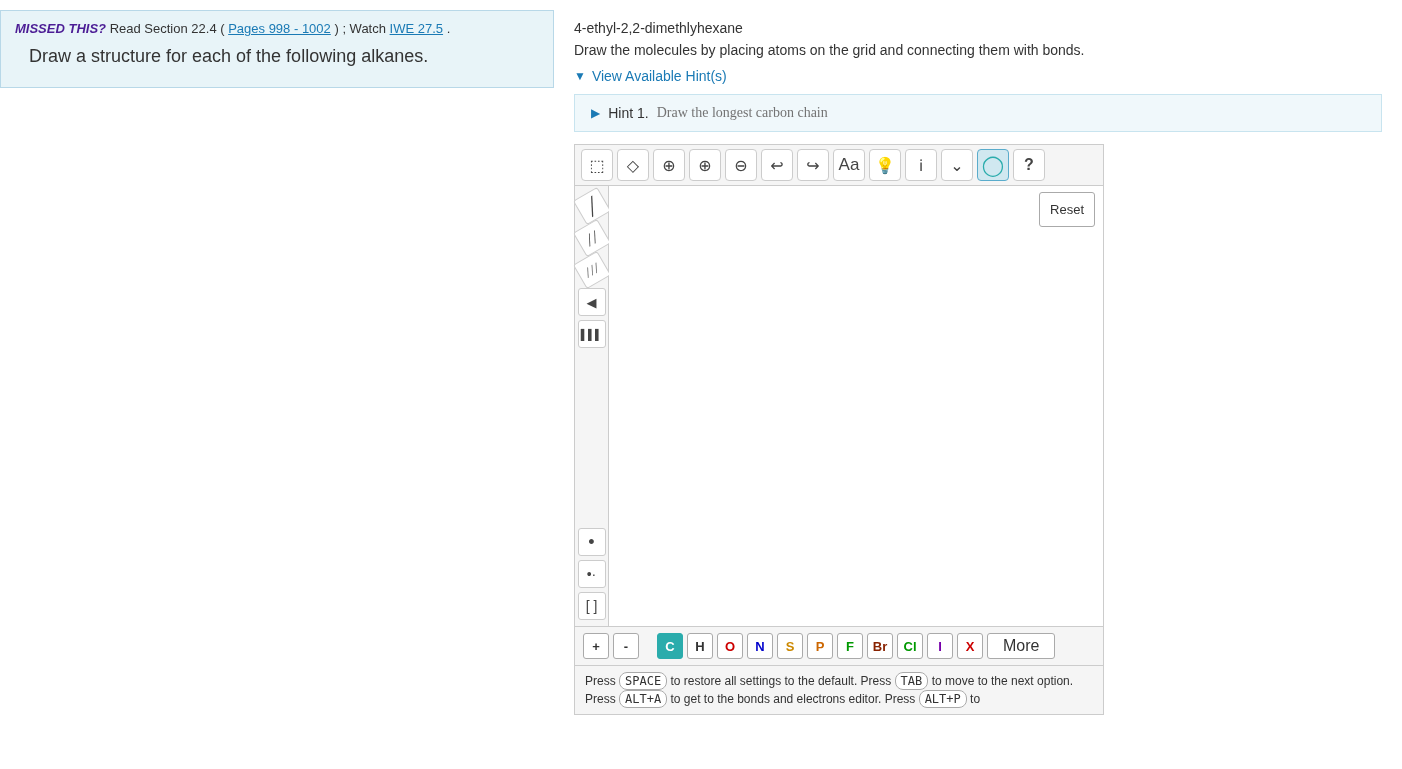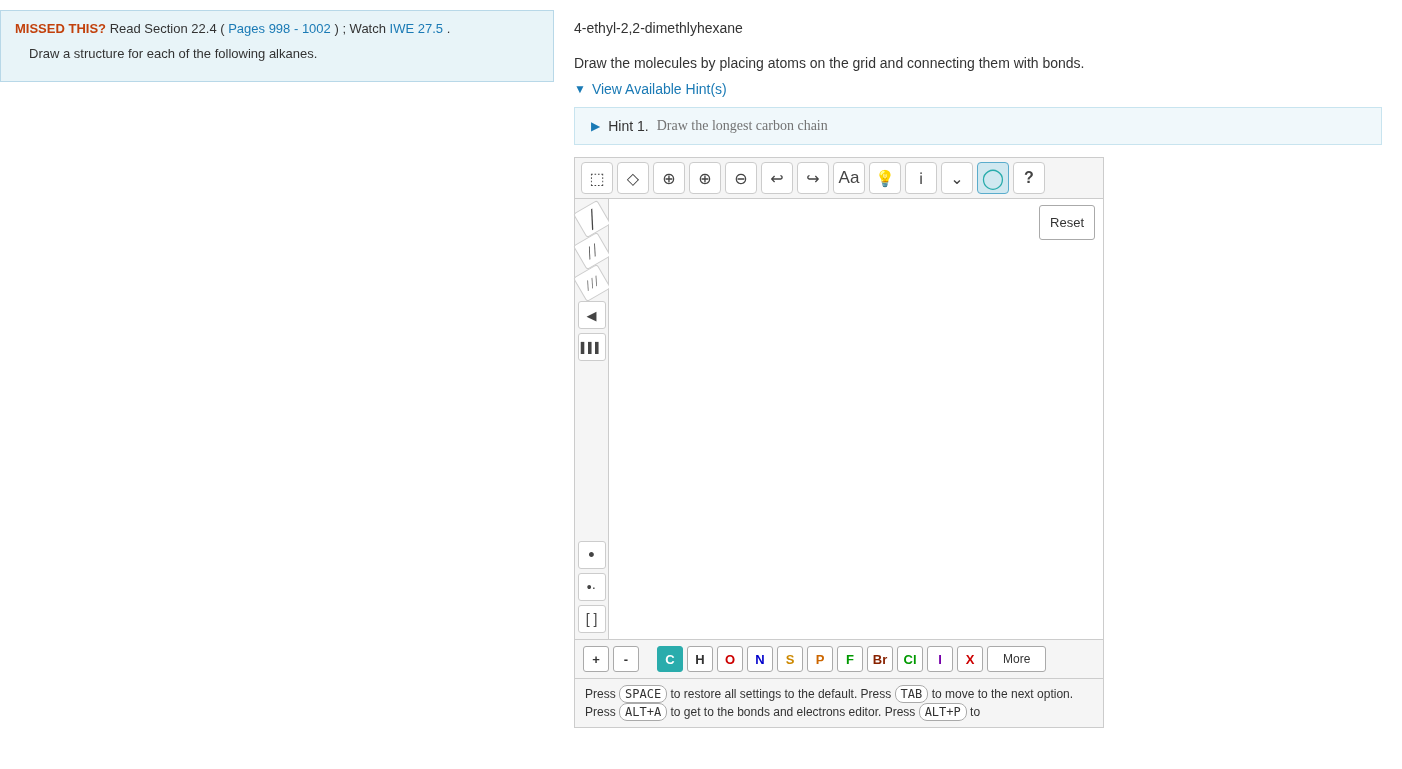--- a/index.html
+++ b/index.html
@@ -22,51 +22,53 @@
 
     .missed-box {
       background: #e8f4f8;
       border: 1px solid #b8d8e8;
       padding: 10px 14px;
       margin: 0;
     }
 
     .missed-title {
       font-weight: bold;
-      color: #c2410c;
+      color: #4c1d95;
+      font-style: italic;
     }
 
     .missed-text {
       color: #333;
       font-size: 13px;
     }
 
     .missed-link {
       color: #1a7ab5;
+      text-decoration: underline;
       cursor: pointer;
       text-align: right;
     }
 
     .draw-instruction {
       padding: 10px 14px;
-      font-size: 13px;
+      font-size: 18px;
       color: #333;
     }
 
     
     .right-panel {
       flex: 1;
       padding: 20px 20px 10px 20px;
       background: #fff;
     }
 
     .molecule-name {
       font-size: 14px;
       color: #333;
-      margin-bottom: 19px;
+      margin-bottom: 6px;
     }
 
     .draw-instruction-main {
       font-weight: normal;
       font-size: 14px;
       color: #333;
       margin-bottom: 10px;
     }
 
     .hint-toggle {
@@ -245,21 +247,21 @@
     .atom-btn.atom-i { color: #7700aa; }
     .atom-btn.atom-x { color: #cc0000; }
 
     .more-btn {
       min-width: 50px;
       height: 26px;
       border: 1px solid #aaa;
       background: #fff;
       border-radius: 3px;
       cursor: pointer;
-      font-size: 12px;
+      font-size: 16px;
       color: #333;
       padding: 0 15px;
     }
 
     .spacer {
       width: 10px;
     }
 
     
     .keyboard-hint {

